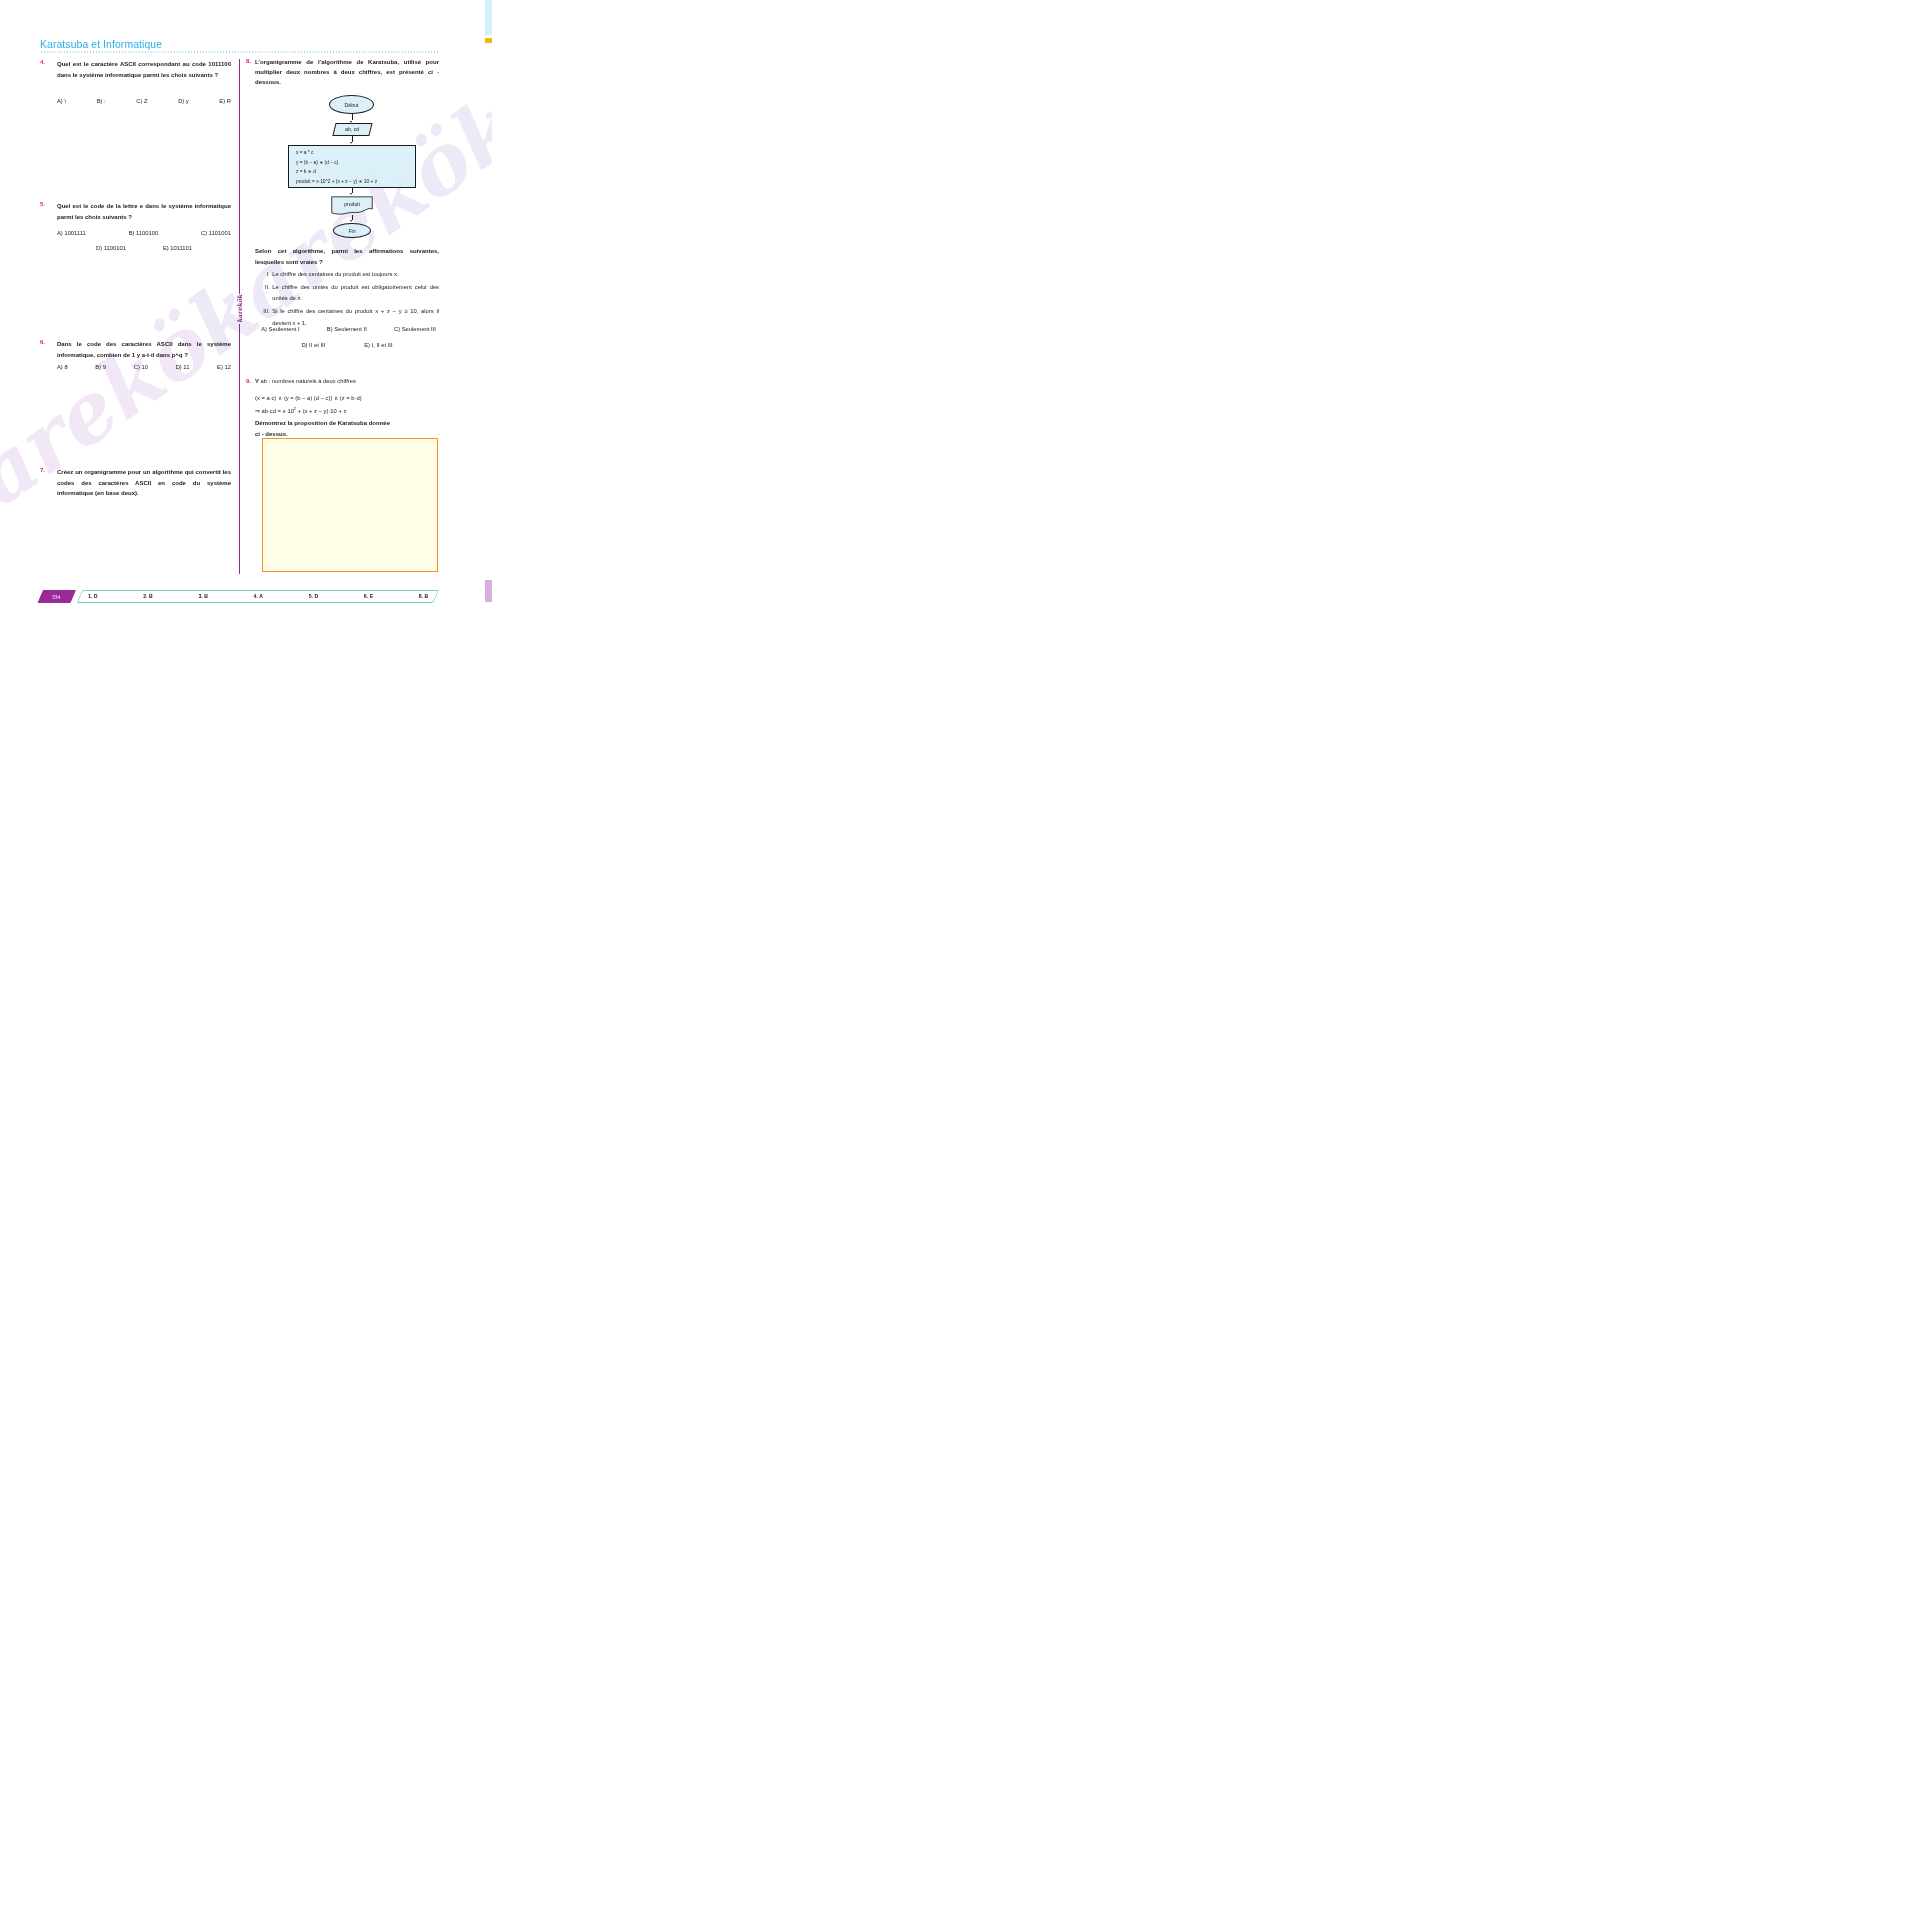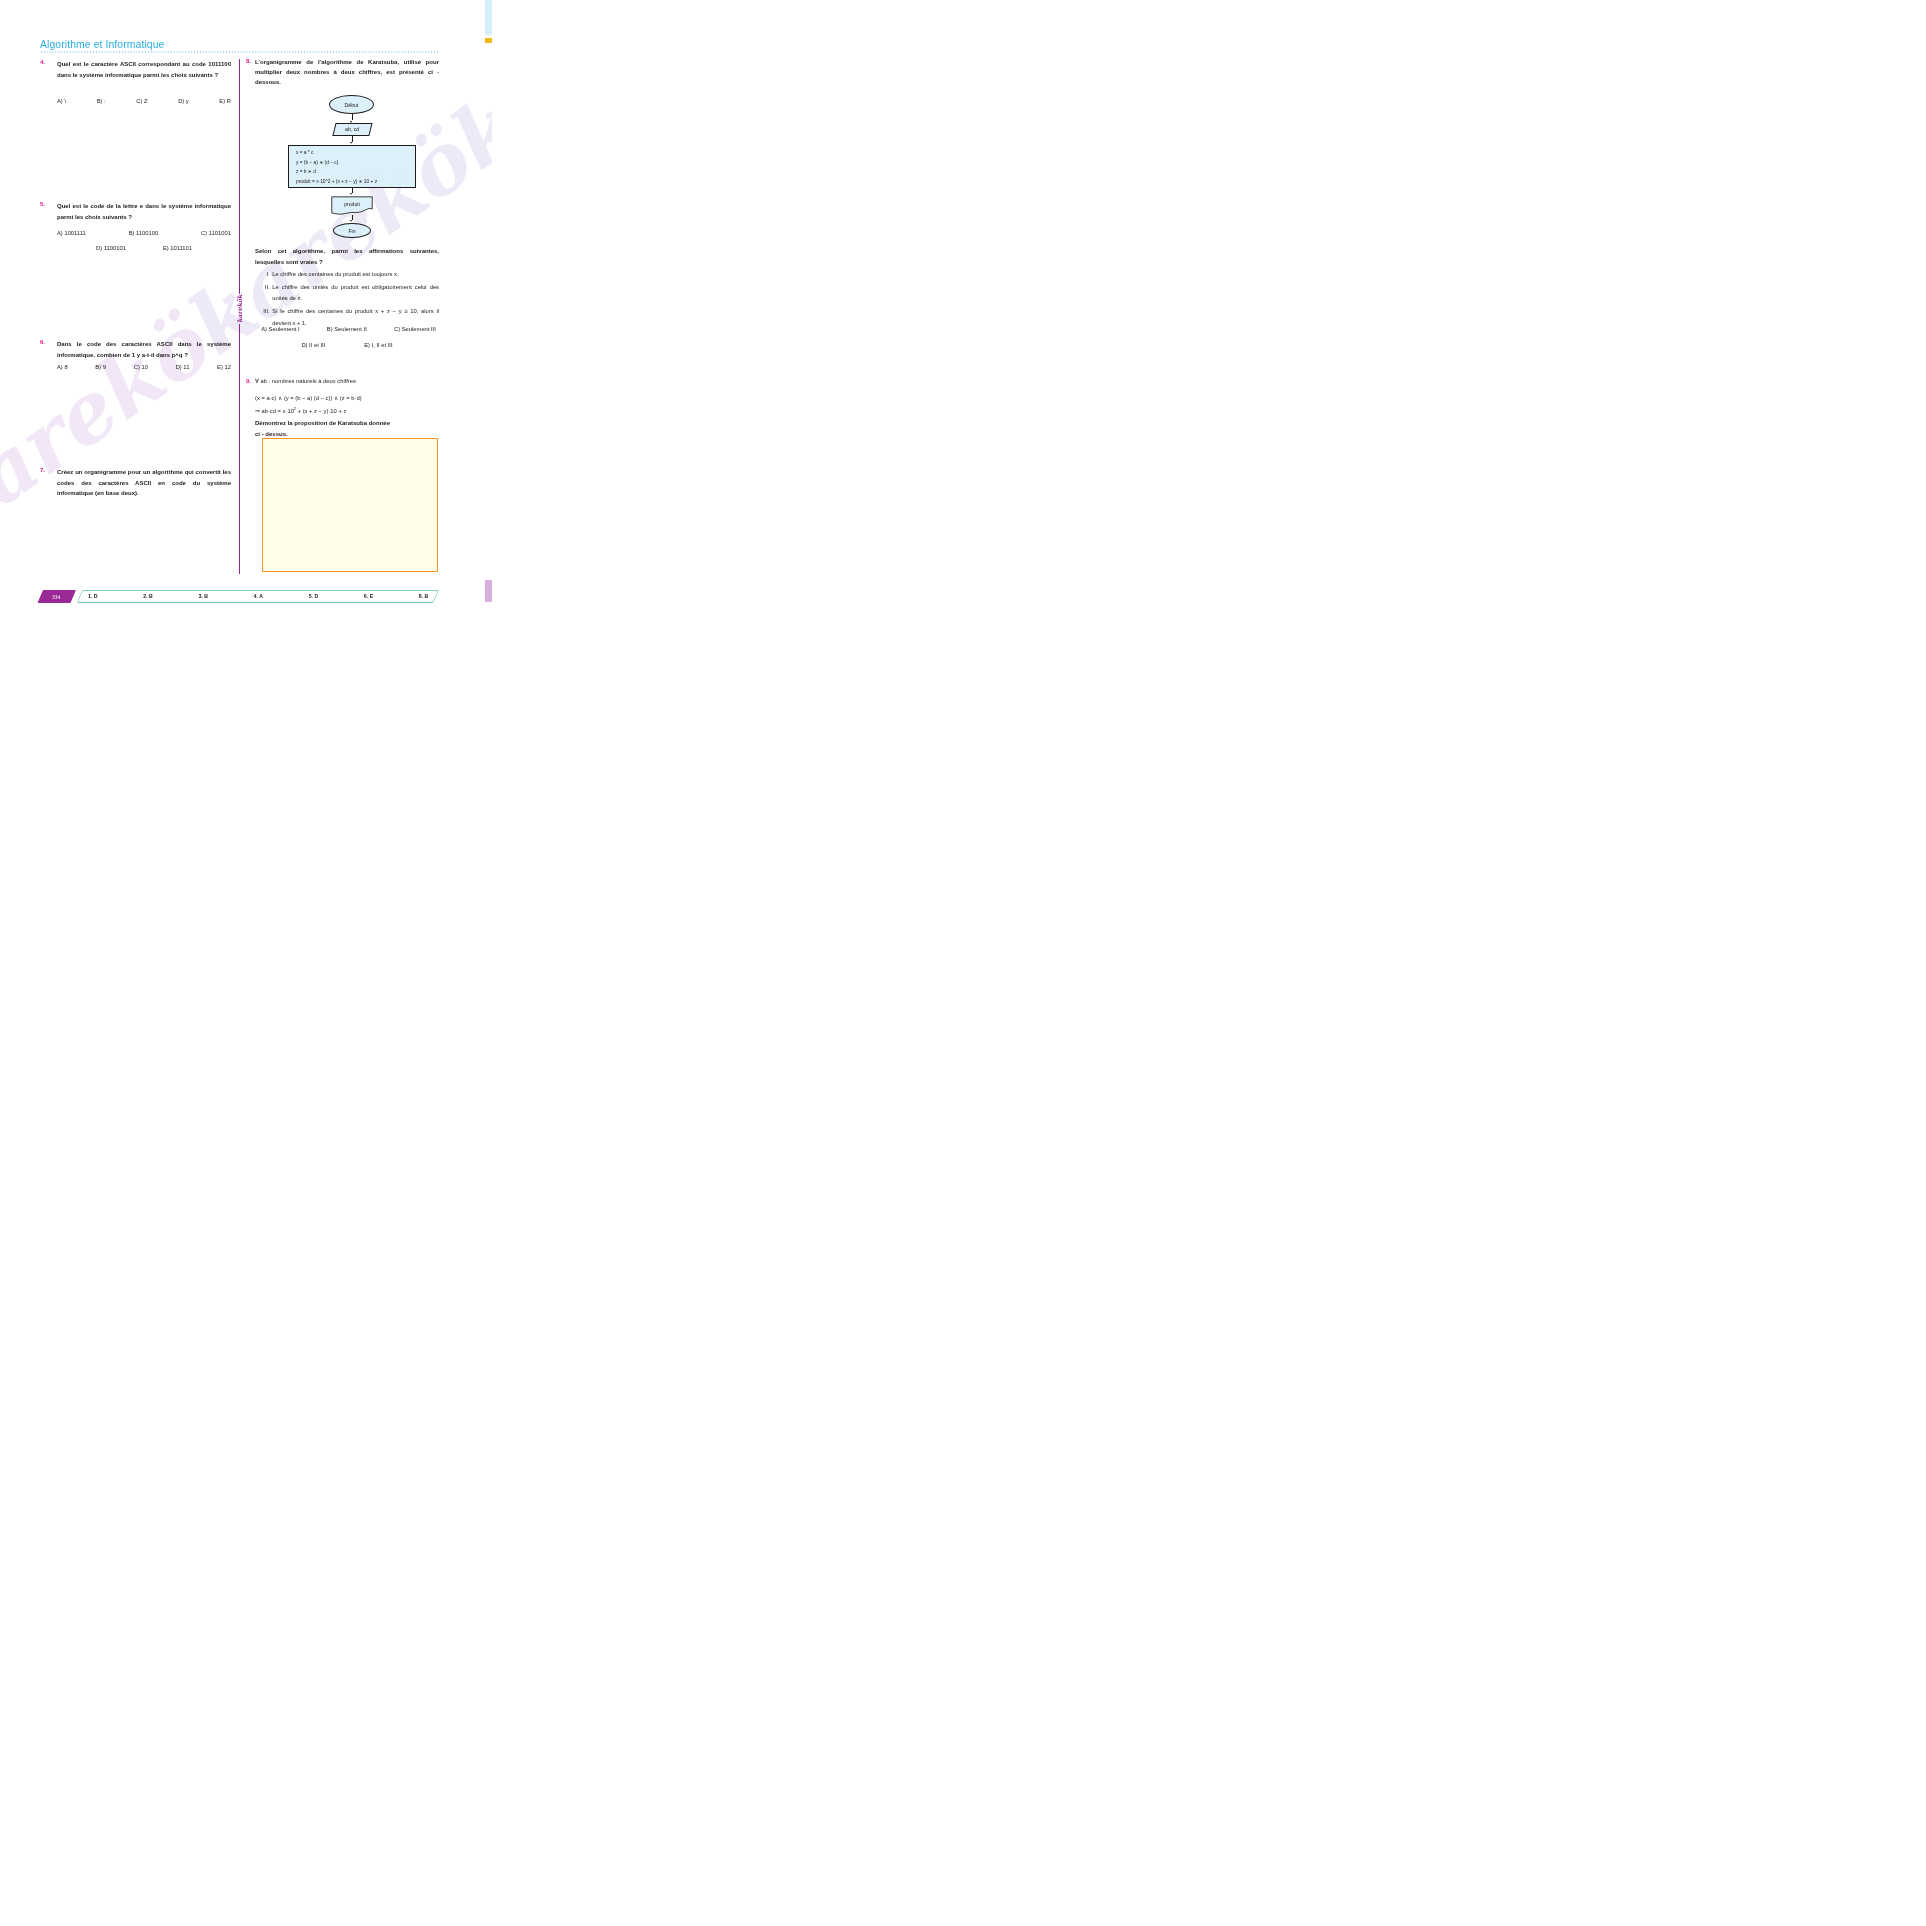--- a/index.html
+++ b/index.html
@@ -64,21 +64,21 @@
 
 <div class="page">
 
   <div class="wm wm-big" style="left:-104px;top:331px;width:462px;height:108px;line-height:108px;color:#F2E7F6;transform:rotate(-35deg);">karekök</div>
   <div class="wm wm-big" style="left:158px;top:146px;width:462px;height:108px;line-height:108px;color:#EDE9F6;transform:rotate(-35deg);">karekök</div>
 
   <div class="abs z deco-dots" style="left:485px;top:0;width:7px;height:35px;"></div>
   <div class="abs z" style="left:485px;top:38px;width:7px;height:4.6px;background:#F2B70D;"></div>
   <div class="abs z" style="left:485px;top:580px;width:7px;height:22.3px;background:#D7AEDD;"></div>
 
-  <div class="abs z title" style="left:40px;top:39px;">Algorithme et Informatique</div>
+  <div class="abs z title" style="left:40px;top:39px;">Karatsuba et Informatique</div>
   <div class="abs z dotline" style="left:40px;top:51px;width:399px;"></div>
 
   <div class="abs z divline" style="left:239px;top:59px;height:235px;"></div>
   <div class="abs z divline" style="left:239px;top:324px;height:250px;"></div>
   <div class="abs z" style="left:224px;top:304px;width:32px;height:8.5px;transform:rotate(-90deg);text-align:center;
               font-family:'DejaVu Serif',serif;font-style:italic;font-weight:bold;font-size:6.2px;color:#92278F;">karekök</div>
 
   <div class="abs z qnum" style="left:40px;top:59px;">4.</div>
   <div class="abs z qtext" style="left:57px;top:59px;width:174px;">Quel est le caractère ASCII correspondant au code 1011100 dans le système informatique parmi les choix suivants ?</div>
   <div class="abs z choices" style="left:57px;top:98px;width:174px;">

